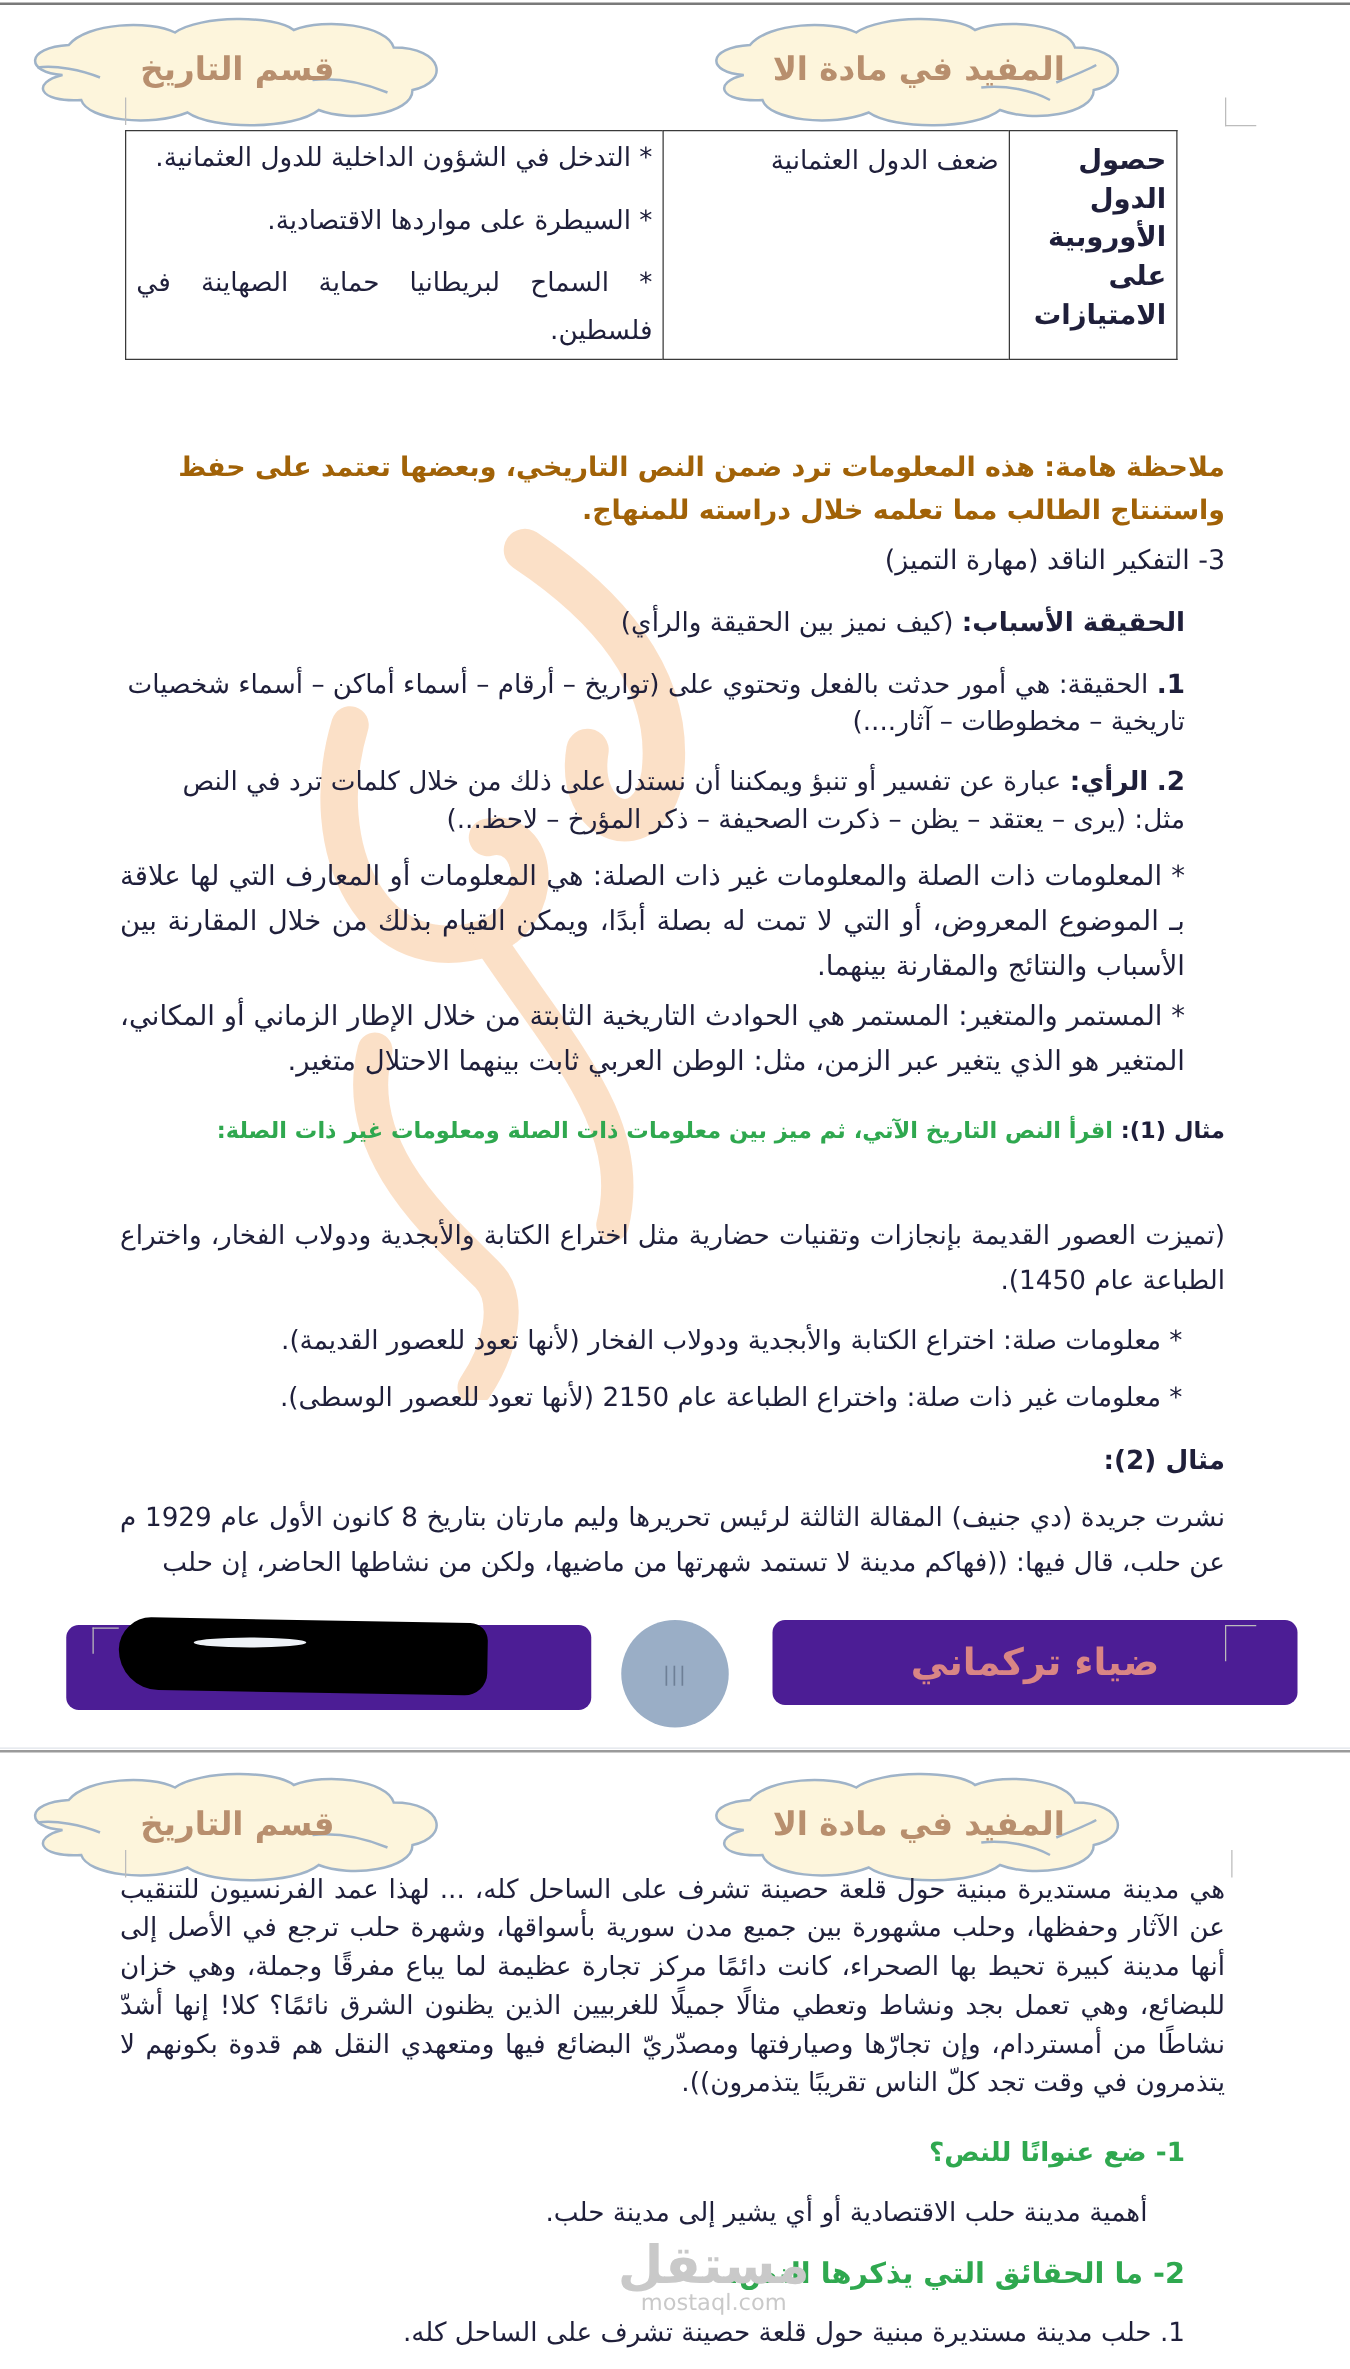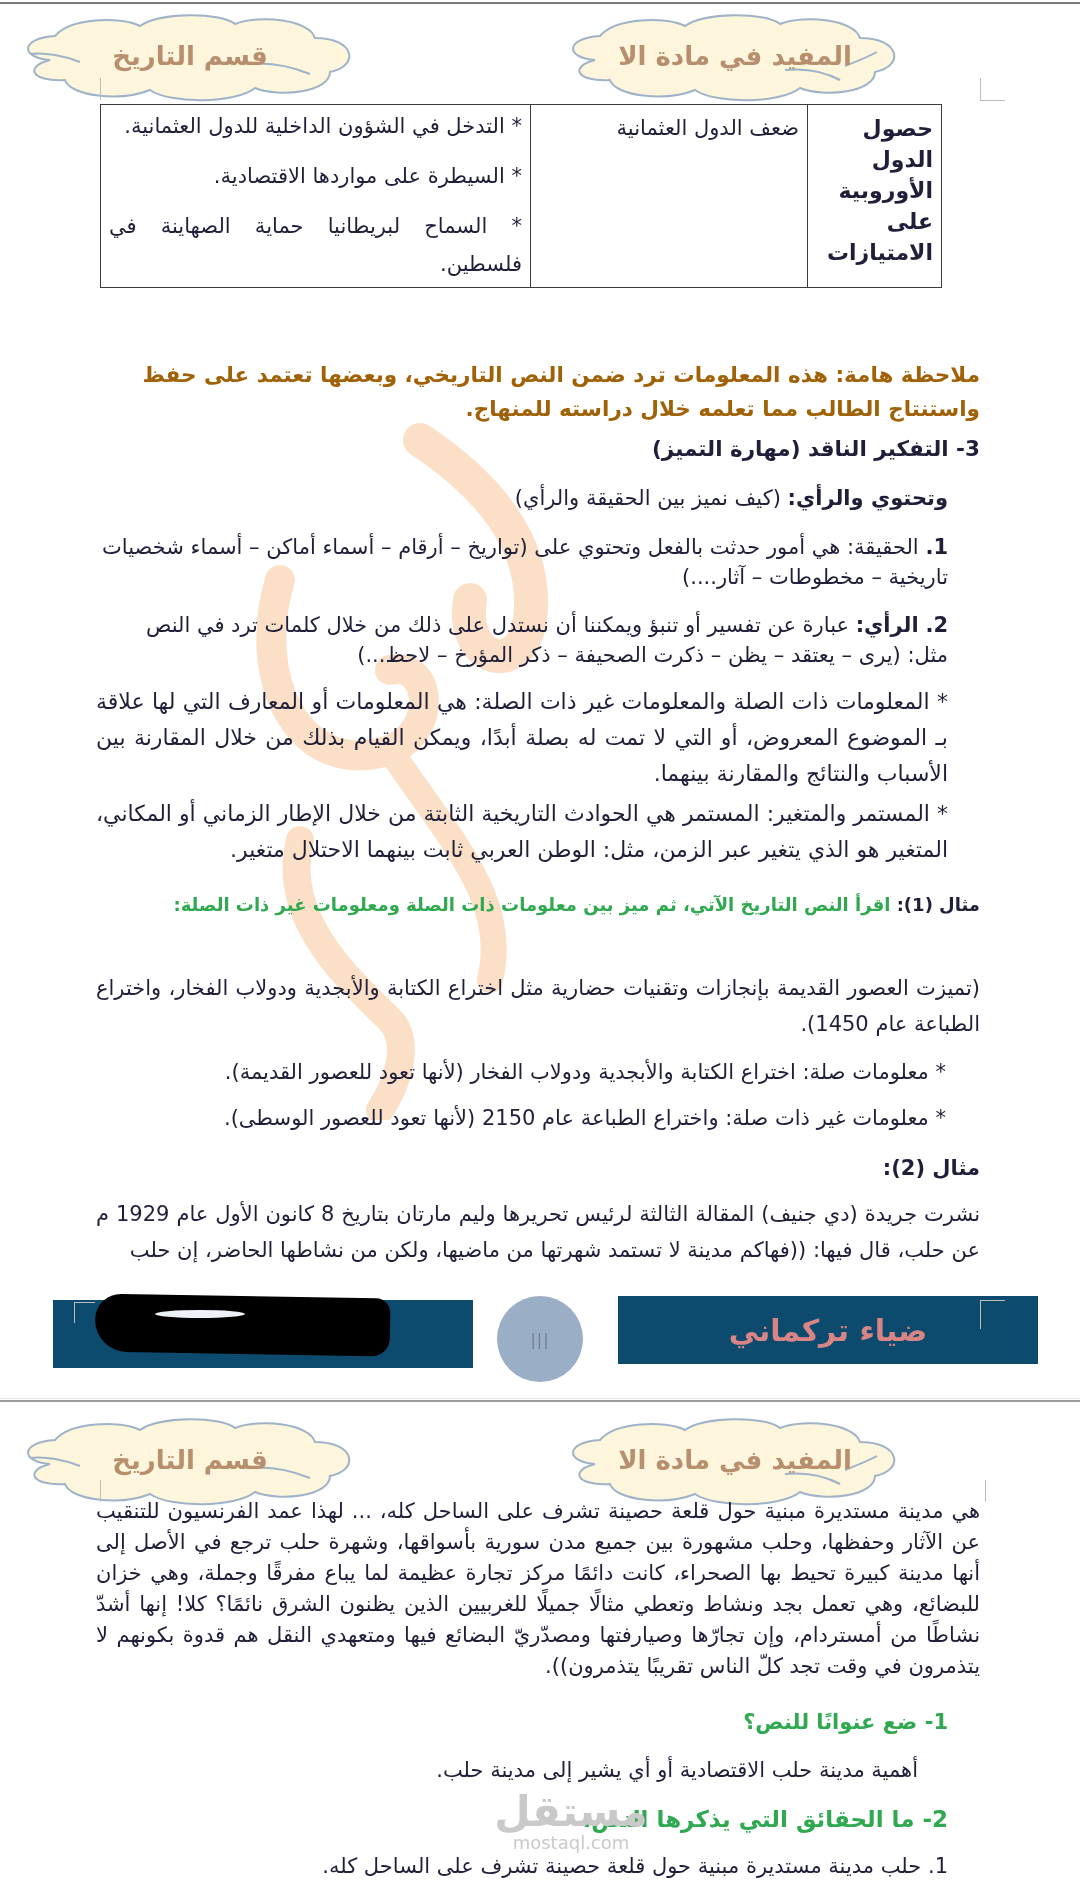--- a/index.html
+++ b/index.html
@@ -26,30 +26,30 @@
   .abs { position:absolute; }
 
   table.info { position:absolute; left:100px; top:104px; width:842px; border-collapse:collapse; direction:rtl; }
   table.info td { border:1.5px solid #3a3a3a; vertical-align:top; font-size:21px; line-height:38px; padding:2px 8px; }
   table.info td.c1 { width:117px; font-weight:bold; font-size:22px; line-height:31px; padding-top:8px; }
   table.info td.c2 { width:260px; padding-top:4px; }
   table.info td.c3 { text-align:justify; }
   table.info p { margin:0 0 12px 0; }
 
   .note { left:100px; width:880px; top:358px; font-size:21.5px; font-weight:bold; color:#a16207; line-height:34px; }
-  .h3 { left:100px; width:880px; top:436px; font-size:21.5px; font-weight:bold; }
+  .h3 { left:100px; width:880px; top:436px; font-size:21.5px; font-weight:normal; }
   .sub { left:100px; width:848px; top:483px; font-size:21px; line-height:30px; }
   .list { left:100px; width:848px; font-size:21px; line-height:30px; }
   .list .num { font-weight:bold; }
   .bullet { left:96px; width:852px; font-size:22px; line-height:36px; text-align:justify; }
   .ex-title { left:96px; width:884px; top:894px; font-size:18px; font-weight:bold; }
   .ex-title .g { color:#2fa84f; }
   .para { left:96px; width:884px; font-size:21px; line-height:36px; text-align:justify; }
 
-  .footer-box { position:absolute; background:#0c4a6e; border-radius:0; }
+  .footer-box { position:absolute; background:#4c1d95; border-radius:10px; }
   .footer-name { font-size:30px; font-weight:bold; color:#d98585; direction:rtl; display:flex; align-items:center; justify-content:center; }
   .redact { position:absolute; left:95px; top:1296px; width:295px; height:58px; background:#000; border-radius:40px 22px 28px 50px; transform:rotate(1deg); }
   .redact-hole { position:absolute; left:155px; top:1310px; width:90px; height:8px; background:#eef2f7; border-radius:50%; }
   .handle { position:absolute; left:497px; top:1296px; width:86px; height:86px; border-radius:50%; background:#9aaec6; display:flex; align-items:center; justify-content:center; color:#6e7f96; font-size:16px; letter-spacing:1px; }
 
   .wm { position:absolute; left:240px; top:420px; width:340px; height:700px; pointer-events:none; opacity:0.55; }
   .mostaql { position:absolute; left:470px; top:1790px; width:160px; text-align:center; color:#c9c9c9;margin-left:21px; }
   .mostaql .ar { font-size:42px; font-weight:bold; line-height:44px; direction:rtl; }
   .mostaql .en { font-size:18px; line-height:18px; }
 </style>
@@ -96,21 +96,21 @@
     </td>
   </tr>
 </tbody>
   </table>
 
 <div class="abs rtl note">ملاحظة هامة: هذه المعلومات ترد ضمن النص التاريخي، وبعضها تعتمد على حفظ واستنتاج الطالب مما تعلمه خلال دراسته للمنهاج.</div>
 
 <div class="abs rtl h3">3- التفكير الناقد (مهارة التميز)</div>
 
 <div class="abs rtl sub">
-  <span style="font-weight:bold;">وتحتوي والرأي:</span>
+  <span style="font-weight:bold;">الحقيقة الأسباب:</span>
   <span>(كيف نميز بين الحقيقة والرأي)</span>
 </div>
 
 <div class="abs rtl list" style="top:532px;">
   <span class="num">1.</span>
   <span style="font-weight:normal;">الحقيقة:</span>
   <span>هي أمور حدثت بالفعل وتحتوي على (تواريخ – أرقام – أسماء أماكن – أسماء شخصيات تاريخية – مخطوطات – آثار....)</span>
 </div>
 
 <div class="abs rtl list" style="top:610px;">

